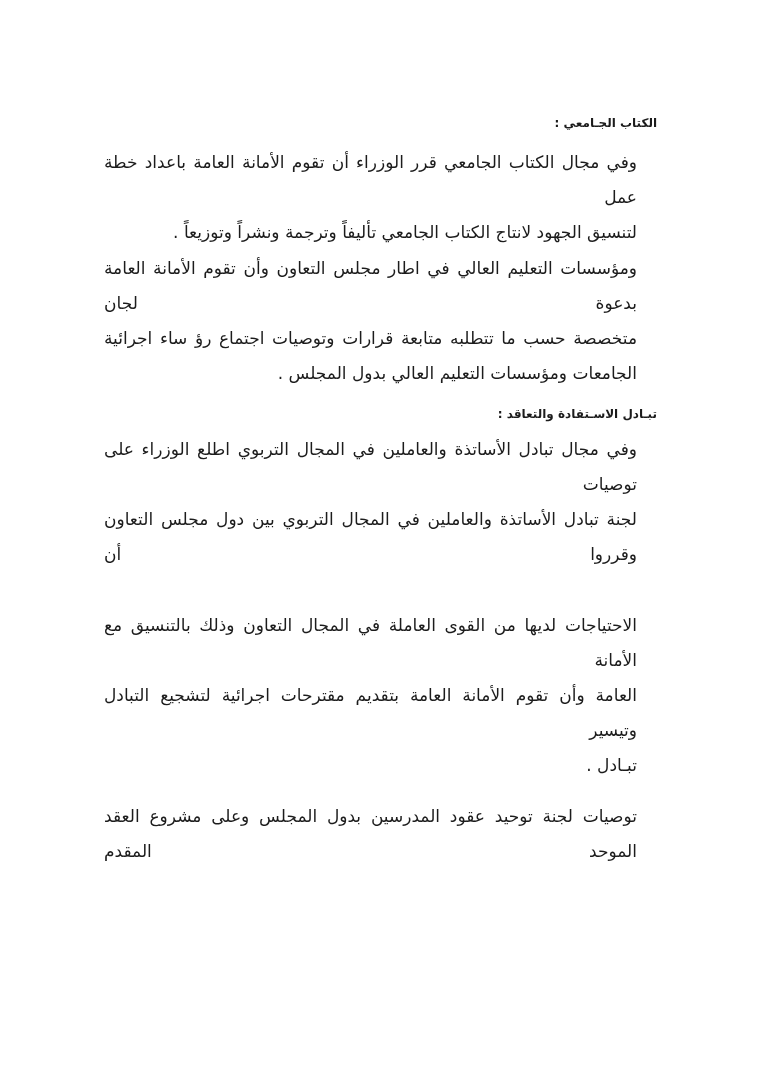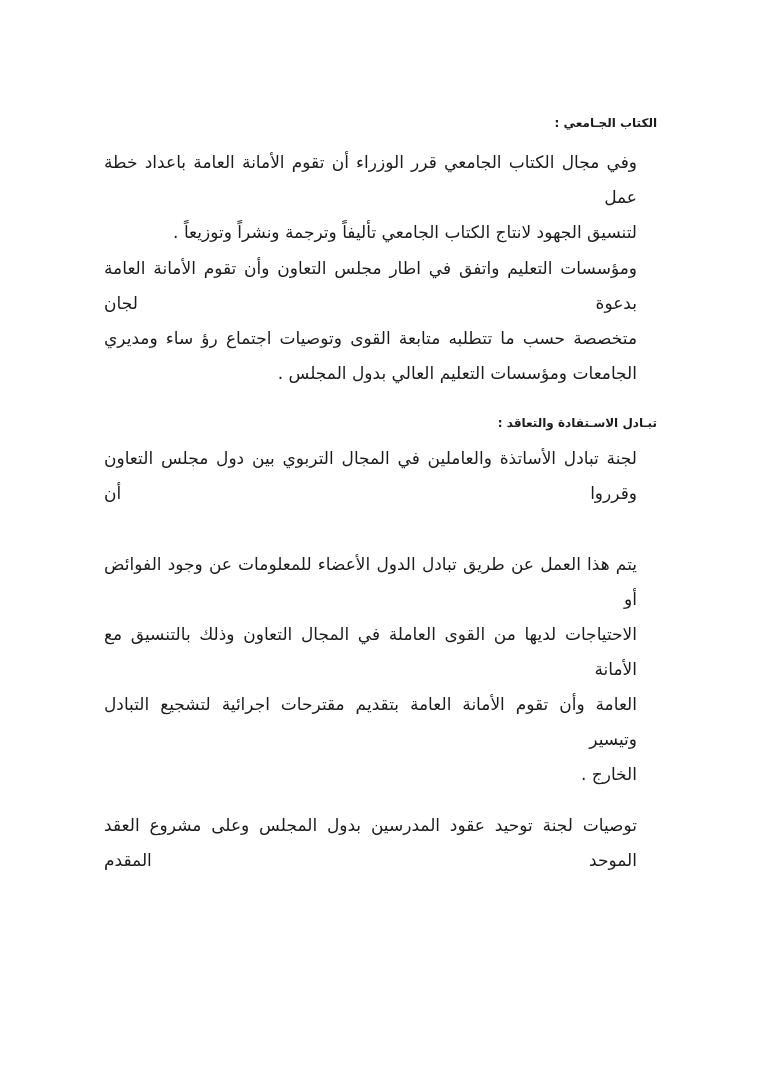--- a/index.html
+++ b/index.html
@@ -19,21 +19,21 @@
     padding: 106px 101px 0 104px;
   }
   .section-heading {
     font-size: 12px;
     font-weight: bold;
     line-height: 35px;
     text-align: right;
     letter-spacing: 0.2px;
   }
   .section-heading.first { margin-bottom: 4px; }
-  .section-heading.second { margin-top: 15px; }
+  .section-heading.second { margin-top: 6px; }
   .para {
     margin: 0 20px 1px 0; 
     font-size: 17px;
     line-height: 35px;
   }
   .para.gap-xl { margin-top: 36px; }
   .para.gap-md { margin-top: 16px; }
   .line {
     text-align: justify;
     text-align-last: justify;
@@ -50,36 +50,36 @@
   <div class="content">
 
     <div class="section-heading first">الكتاب الجـامعي :</div>
 
     <div class="para">
       <div class="line">وفي مجال الكتاب الجامعي قرر الوزراء أن تقوم الأمانة العامة باعداد خطة عمل</div>
       <div class="line last">لتنسيق الجهود لانتاج الكتاب الجامعي تأليفاً وترجمة ونشراً وتوزيعاً .</div>
     </div>
 
     <div class="para">
-      <div class="line">ومؤسسات التعليم واتفق في اطار مجلس التعاون وأن تقوم الأمانة العامة بدعوة لجان</div>
-      <div class="line">متخصصة حسب ما تتطلبه متابعة القوى وتوصيات اجتماع رؤ ساء ومديري</div>
+      <div class="line">ومؤسسات التعليم العالي في اطار مجلس التعاون وأن تقوم الأمانة العامة بدعوة لجان</div>
+      <div class="line">متخصصة حسب ما تتطلبه متابعة قرارات وتوصيات اجتماع رؤ ساء اجرائية</div>
       <div class="line last">الجامعات ومؤسسات التعليم العالي بدول المجلس .</div>
     </div>
 
     <div class="section-heading second">تبـادل الاسـتفادة والتعاقد :</div>
 
     <div class="para">
+      <div class="line">وفي مجال تبادل الأساتذة والعاملين في المجال التربوي اطلع الوزراء على توصيات</div>
       <div class="line">لجنة تبادل الأساتذة والعاملين في المجال التربوي بين دول مجلس التعاون وقرروا أن</div>
     </div>
 
     <div class="para gap-xl">
-      <div class="line">يتم هذا العمل عن طريق تبادل الدول الأعضاء للمعلومات عن وجود الفوائض أو</div>
       <div class="line">الاحتياجات لديها من القوى العاملة في المجال التعاون وذلك بالتنسيق مع الأمانة</div>
       <div class="line">العامة وأن تقوم الأمانة العامة بتقديم مقترحات اجرائية لتشجيع التبادل وتيسير</div>
-      <div class="line last">الخارج .</div>
+      <div class="line last">تبـادل .</div>
     </div>
 
     <div class="para gap-md">
       <div class="line">توصيات لجنة توحيد عقود المدرسين بدول المجلس وعلى مشروع العقد الموحد المقدم</div>
 
     </div>
 
   </div>
 </div>
 

